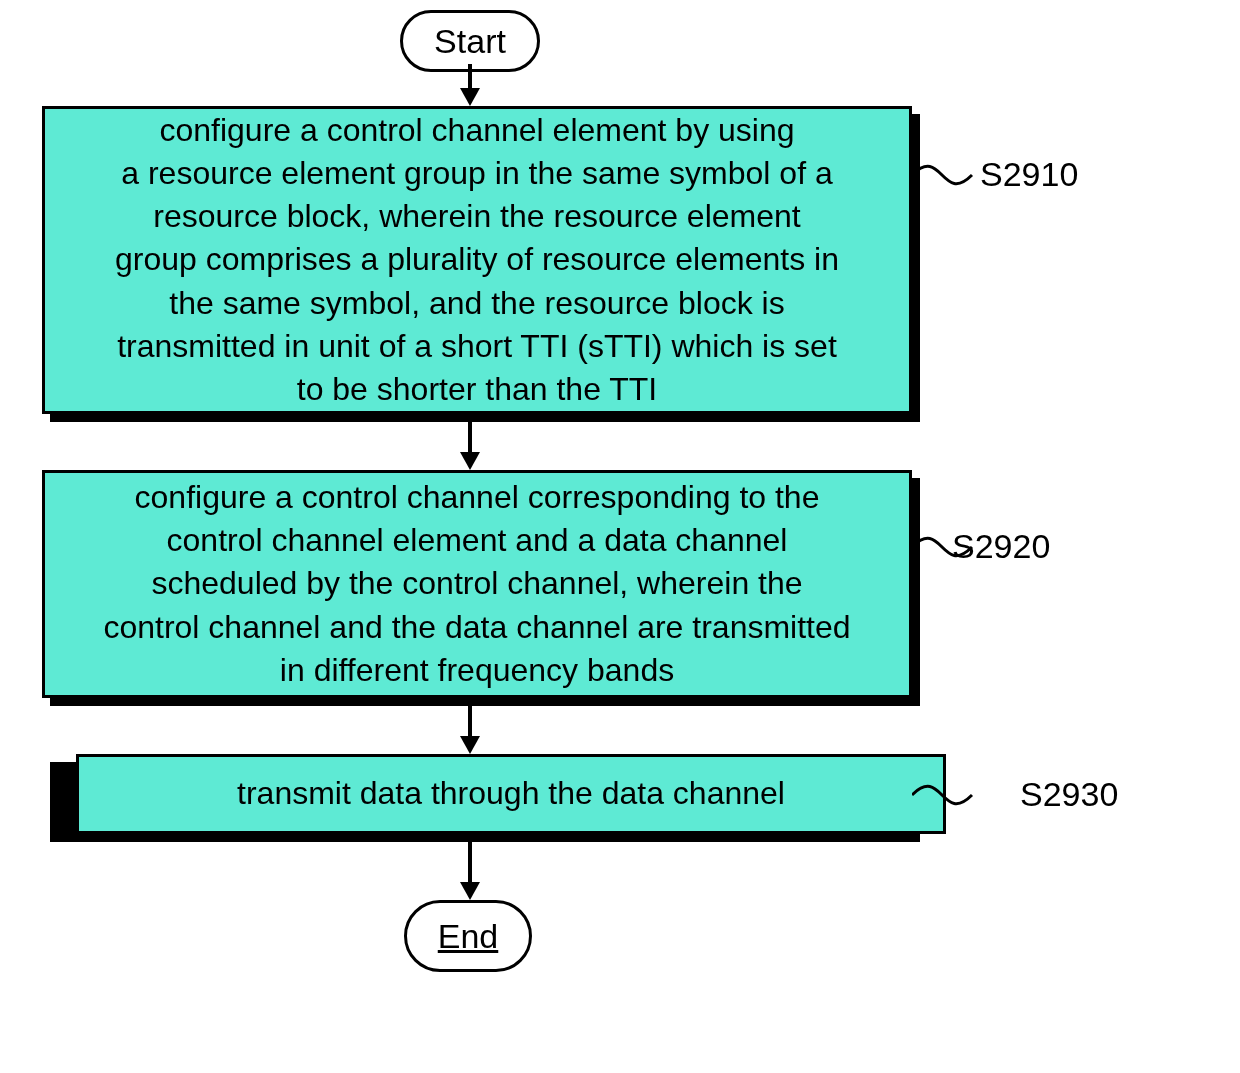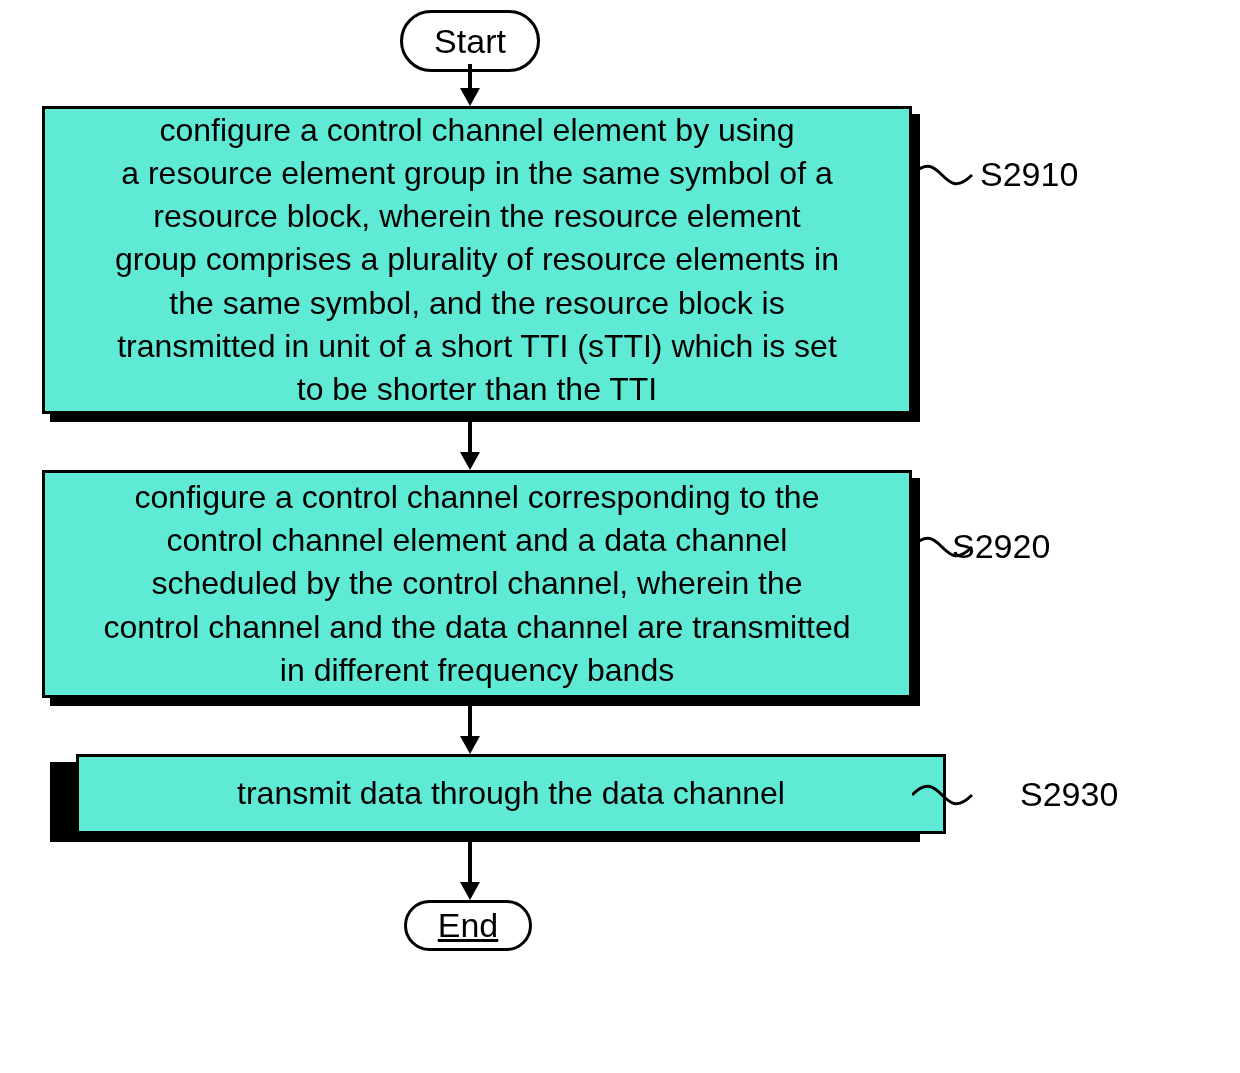--- a/index.html
+++ b/index.html
@@ -109,15 +109,15 @@
   <span>transmit data through the data channel</span>
 </div>
 <svg class="curve" style="left:912px; top:770px;" width="120" height="50">
   <path d="M0 25 C 30 -5, 30 55, 60 25" stroke="#000" stroke-width="3" fill="none"></path>
 </svg>
 <div class="label" style="left:980px; top:775px;margin-left:40px;">S2930</div>
 
 <div class="arrow-line" style="left:468px; top:842px; width:4px; height:44px;"></div>
 <div class="arrow-head" style="left:460px; top:882px;"></div>
 
-<div class="terminator end" style="left:404px; top:900px; width:128px; height:51px;">
+<div class="terminator end" style="left:404px; top:900px; width:128px; height:72px;">
   <span>End</span>
 </div>
 
 </body></html>

